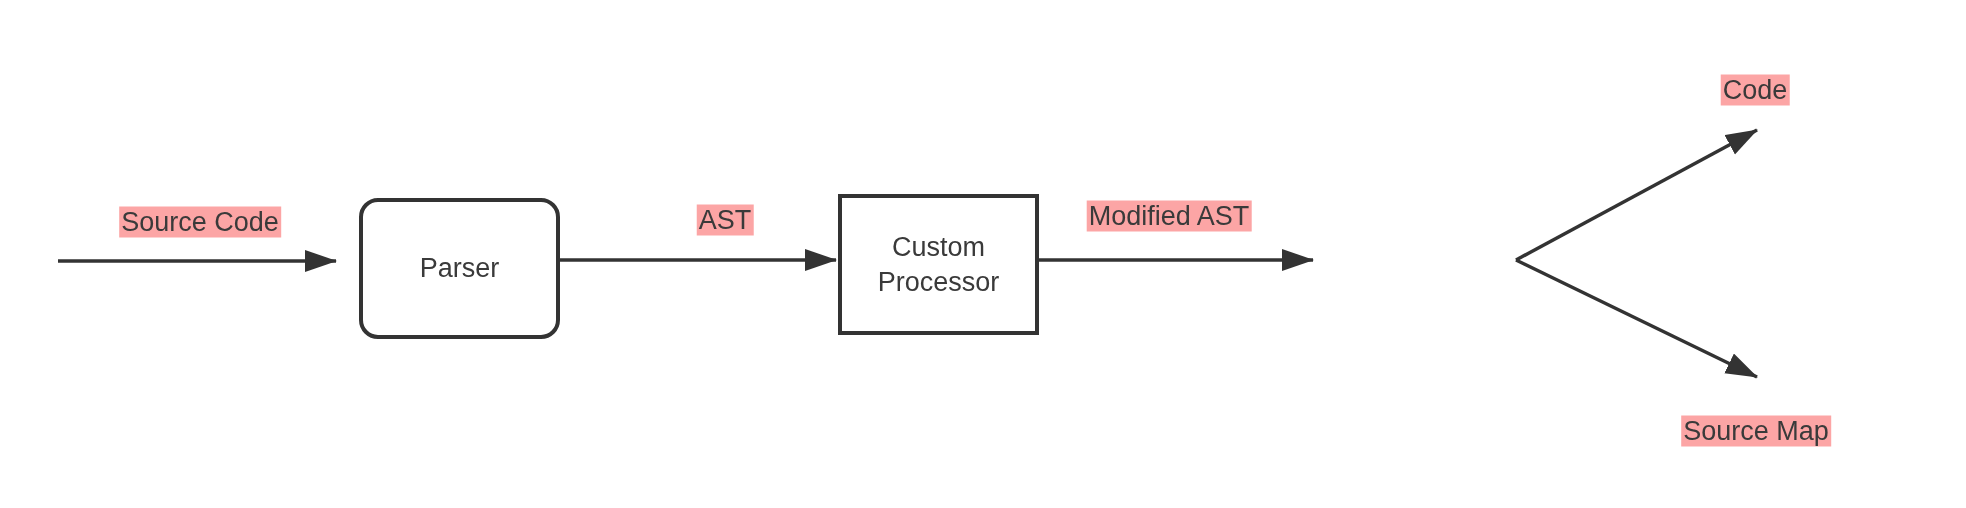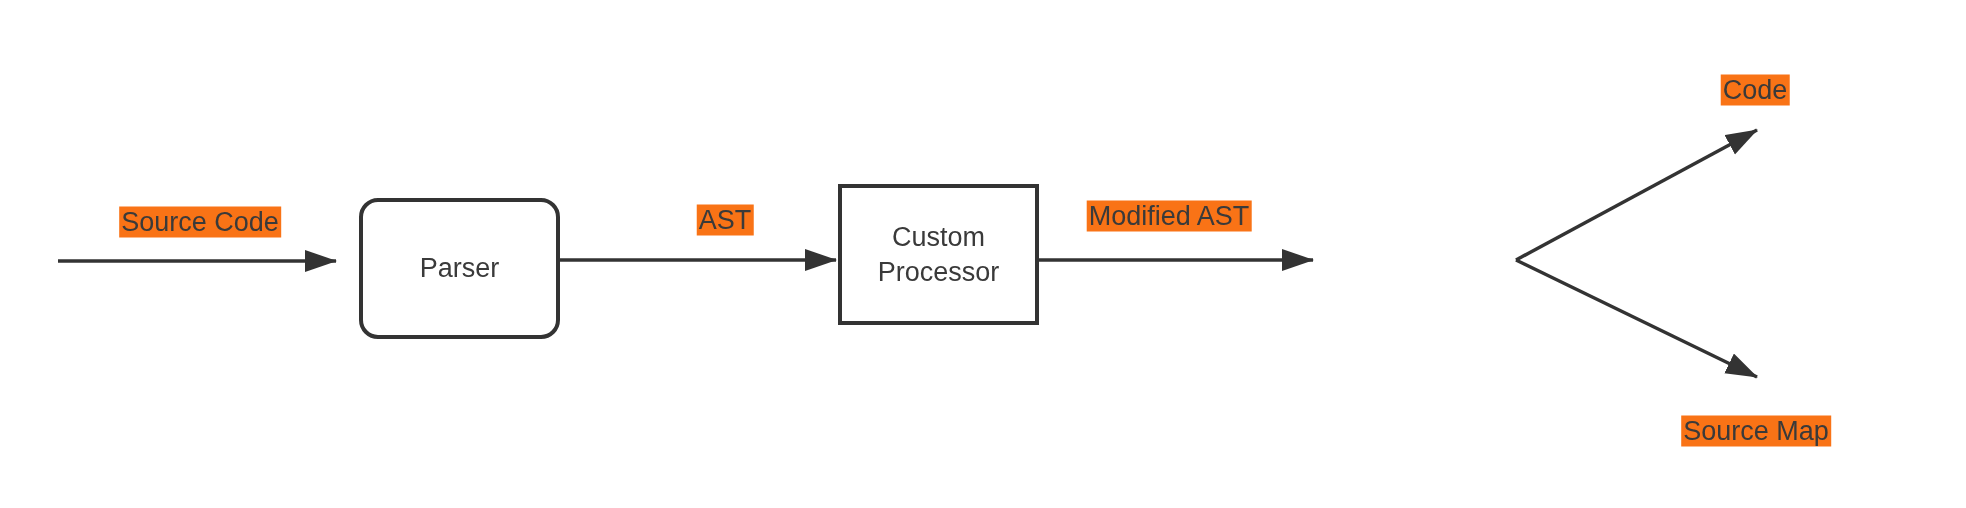--- a/index.html
+++ b/index.html
@@ -40,21 +40,21 @@
   }
   .node-label {
     display: inline-block;
     max-width: 172px;
   }
   .edge-label {
     position: absolute;
     transform: translate(-50%, -50%);
     font-size: 27px;
     white-space: nowrap;
-    background: #f97316;
+    background: #fca5a5;
     padding: 0 2px;
   }
 </style>
 </head>
 <body>
 
 <div class="canvas">
 
   <svg class="wires" viewBox="0 0 1966 508" xmlns="http://www.w3.org/2000/svg">
     <defs>
@@ -71,21 +71,21 @@
 
     <line x1="1516" y1="260" x2="1757" y2="130" stroke="#333333" stroke-width="3.5" marker-end="url(#arrowhead)"></line>
 
     <line x1="1516" y1="260" x2="1757" y2="377" stroke="#333333" stroke-width="3.5" marker-end="url(#arrowhead)"></line>
   </svg>
 
   <div class="node" style="left:359px; top:198px;border-radius:19px;">
     <span class="node-label">Parser</span>
   </div>
 
-  <div class="node" style="left:838px; top:184px;text-align:center;">
+  <div class="node" style="left:838px; top:194px;text-align:center;">
     <span class="node-label">Custom Processor</span>
   </div>
 
 
   <div class="edge-label" style="left:200px; top:222px;">Source Code</div>
 
   <div class="edge-label" style="left:693px; top:220px;margin-left:32px;">AST</div>
 
   <div class="edge-label" style="left:1169px; top:216px;">Modified AST</div>
 

